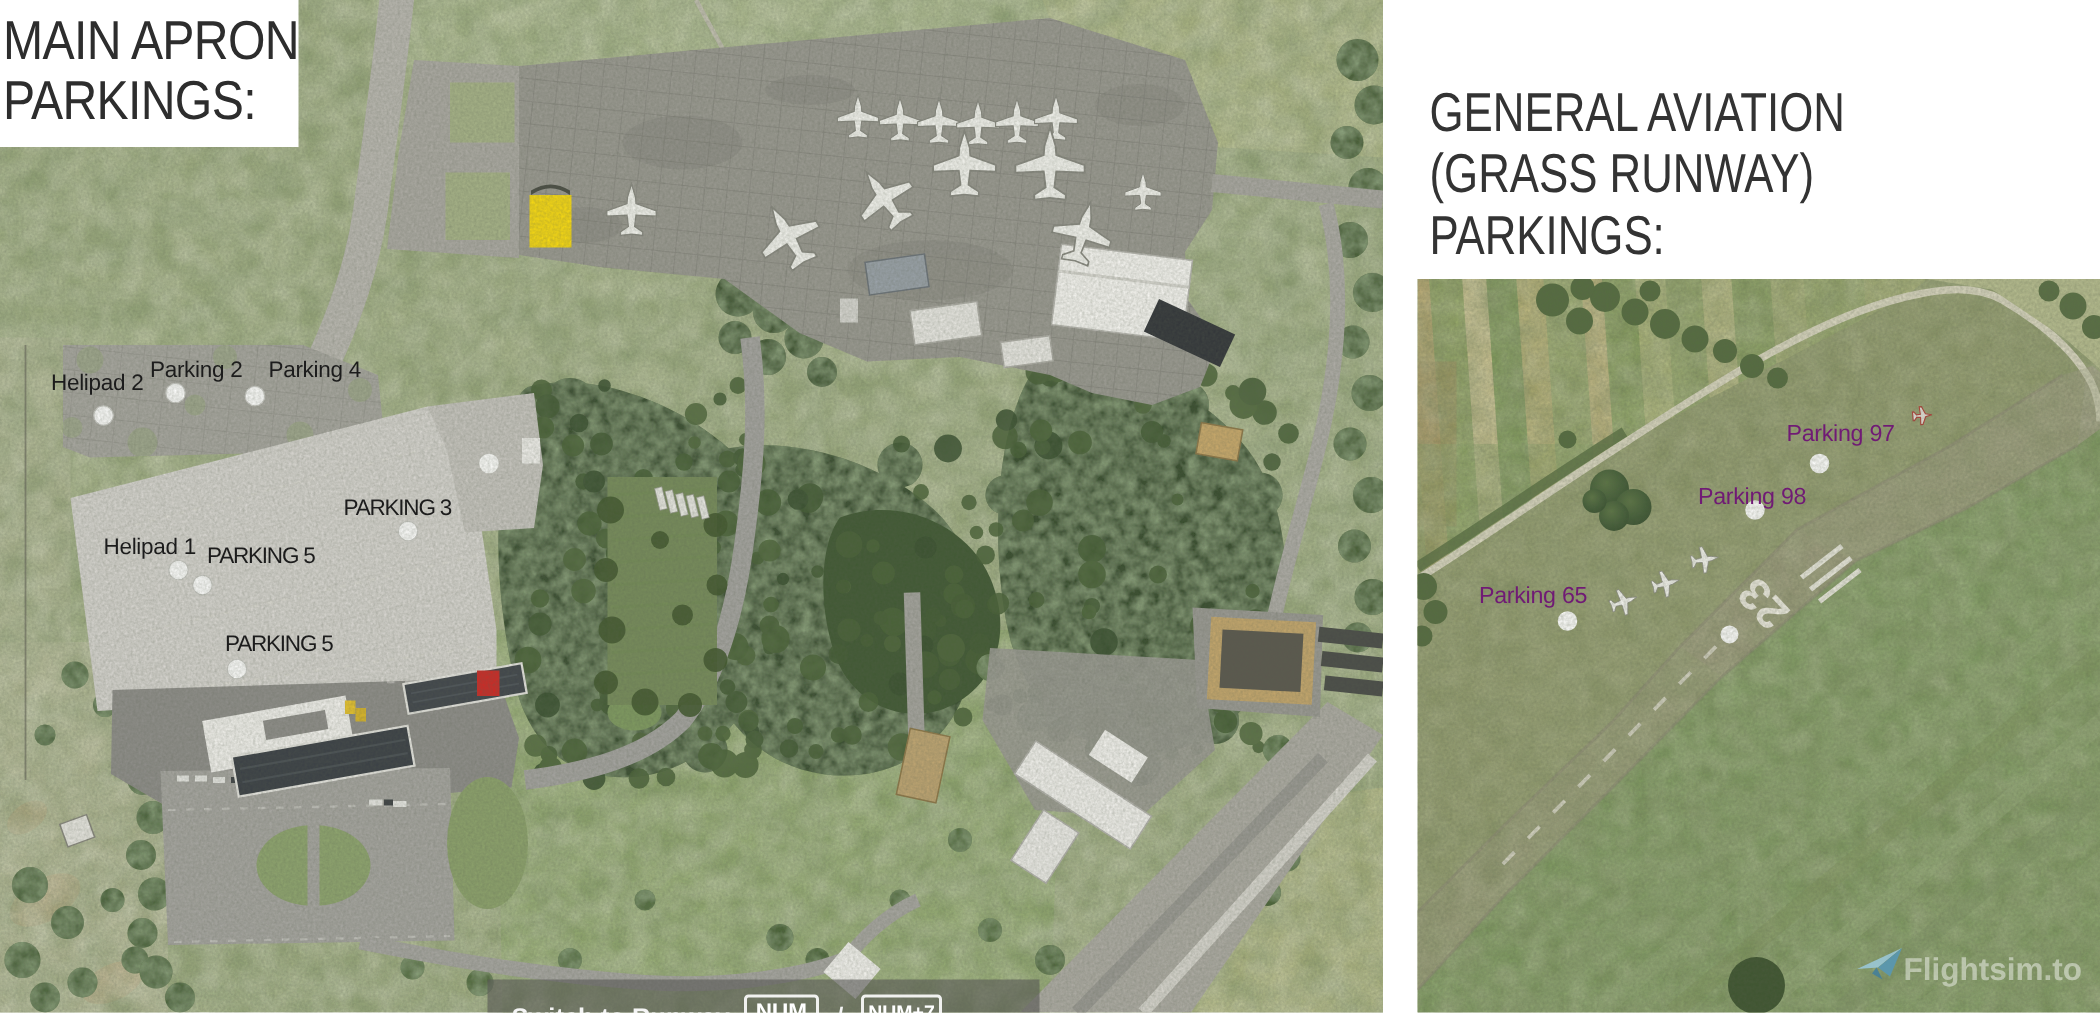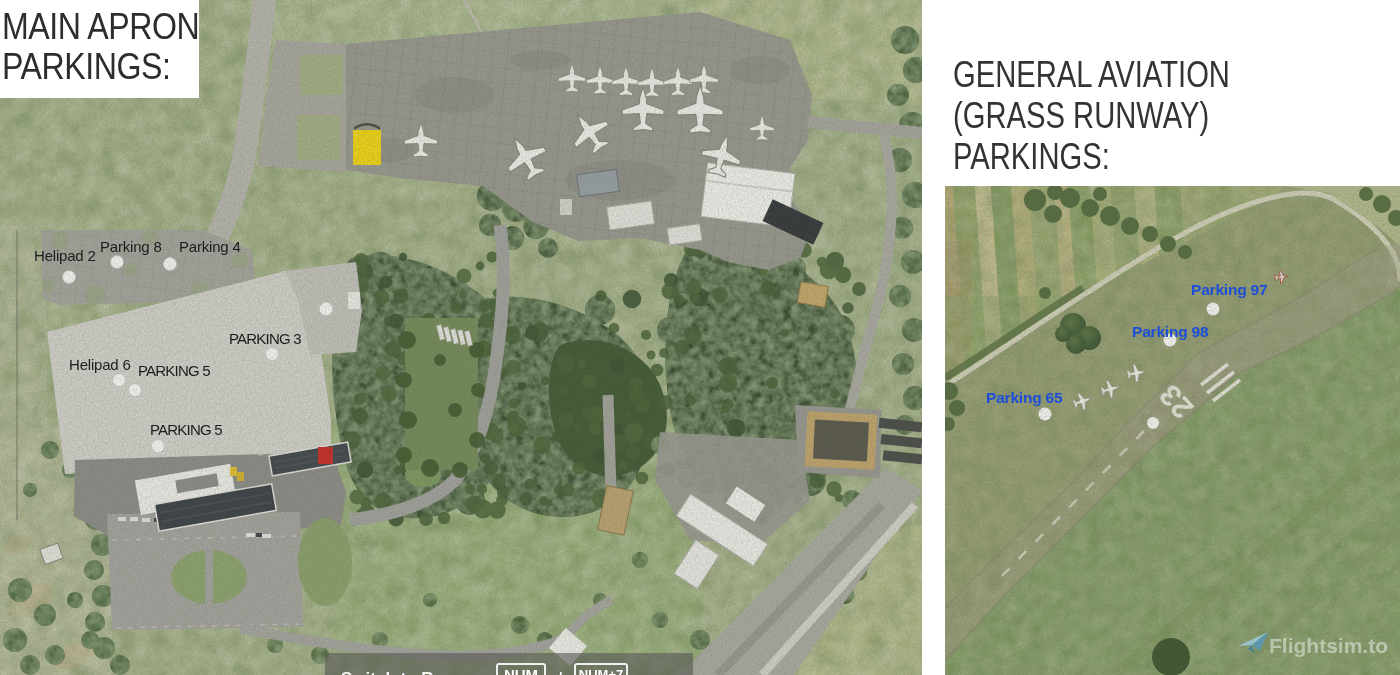--- a/index.html
+++ b/index.html
@@ -1,18 +1,18 @@
 <!DOCTYPE html>
 <html><head>
 <meta charset="utf-8">
 <style>
 html,body{margin:0;padding:0;width:1400px;height:675px;overflow:hidden;background:#ffffff;font-family:"Liberation Sans",sans-serif}
 .abs{position:absolute}
 .lbl{position:absolute;color:#1c1c1c;font-size:15px;letter-spacing:-0.2px;white-space:nowrap}
-.blbl{position:absolute;color:#1d4ed8;font-size:15.5px;font-weight:bold;letter-spacing:-0.2px;white-space:nowrap}
+.blbl{position:absolute;color:#701a75;font-size:15.5px;font-weight:normal;letter-spacing:-0.2px;white-space:nowrap}
 </style>
 </head>
 <body>
 
 <div class="abs" style="left:0;top:0;width:922px;height:675px">
 <svg width="922" height="675" viewBox="0 0 922 675">
 <defs>
 <filter id="motD" x="0%" y="0%" width="100%" height="100%">
  <feTurbulence type="fractalNoise" baseFrequency="0.045" numOctaves="3" seed="11" result="n"></feTurbulence>
  <feColorMatrix in="n" type="matrix" values="0 0 0 0 0.22  0 0 0 0 0.30  0 0 0 0 0.14  0.7 0.7 0.7 0 -0.62"></feColorMatrix>
@@ -792,24 +792,24 @@
 </svg>
 </div>
 
 <div class="abs" style="left:0;top:0;width:199px;height:98px;background:#ffffff"></div>
 
 <div class="abs" style="left:2px;top:7px;font-size:36.5px;line-height:39.5px;color:#2d2d2d;letter-spacing:-0.5px;transform:scaleX(0.88);transform-origin:left top">MAIN APRON<br>PARKINGS:</div>
 
 <div class="abs" style="left:953px;top:54px;font-size:36.5px;line-height:41px;color:#333333;letter-spacing:0px;transform:scaleX(0.8);transform-origin:left top">GENERAL AVIATION<br>(GRASS RUNWAY)<br>PARKINGS:</div>
 
 <div class="lbl" style="left:34px;top:247px">Helipad 2</div>
-<div class="lbl" style="left:100px;top:238px">Parking 8</div>
+<div class="lbl" style="left:100px;top:238px">Parking 2</div>
 <div class="lbl" style="left:179px;top:238px">Parking 4</div>
 <div class="lbl" style="left:229px;top:330px;letter-spacing:-0.8px">PARKING 3</div>
-<div class="lbl" style="left:69px;top:356px">Helipad 6</div>
+<div class="lbl" style="left:69px;top:356px">Helipad 1</div>
 <div class="lbl" style="left:138px;top:362px;letter-spacing:-0.8px">PARKING 5</div>
 <div class="lbl" style="left:150px;top:421px;letter-spacing:-0.8px">PARKING 5</div>
 
 <div class="blbl" style="left:1191px;top:281px">Parking 97</div>
 <div class="blbl" style="left:1132px;top:323px">Parking 98</div>
 <div class="blbl" style="left:986px;top:389px">Parking 65</div>
 
 <div class="abs" style="left:325px;top:653px;width:368px;height:22px;background:rgba(88,88,86,0.62)">
   <div class="abs" style="left:16px;top:16px;color:#f5f5f5;font-size:17px;font-weight:bold">Switch to Runway</div>
   <div class="abs" style="left:171px;top:10px;width:46px;height:20px;border:2px solid rgba(255,255,255,0.9);border-radius:3px;color:#fff;font-size:15px;font-weight:bold;text-align:center;line-height:19px">NUM</div>

